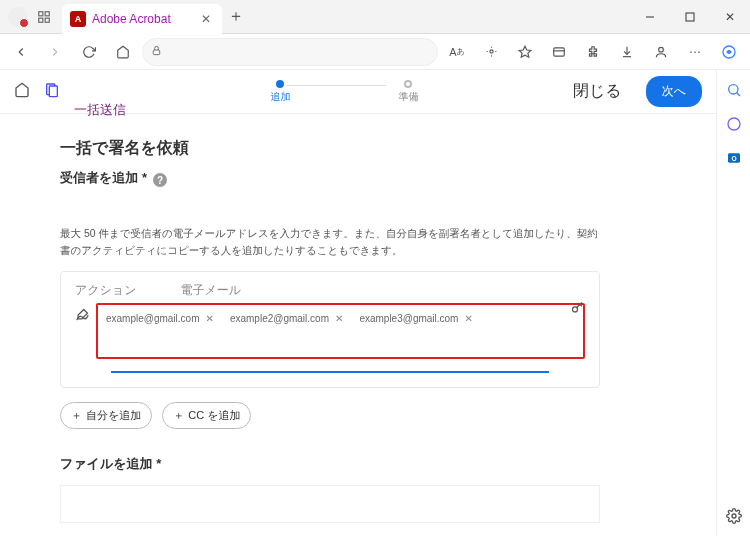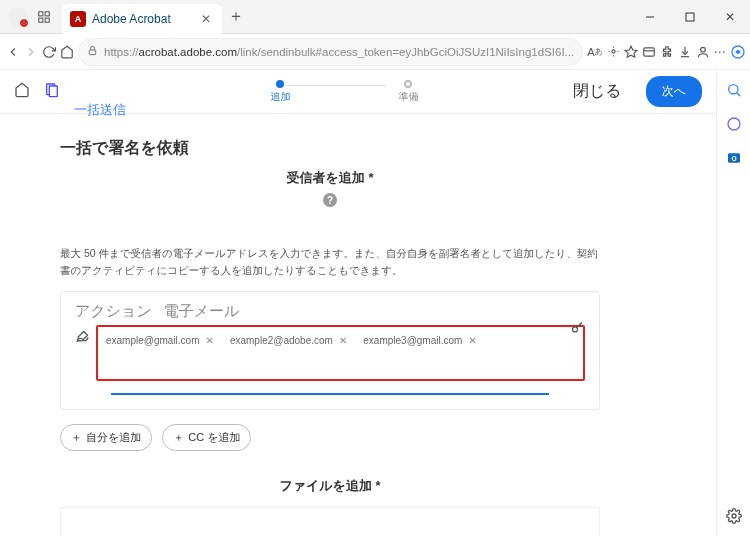--- a/index.html
+++ b/index.html
@@ -7,21 +7,21 @@
 
   
   .titlebar { display: flex; align-items: center; height: 34px; background: #f3f3f3; border-bottom: 1px solid #ddd; }
   .titlebar .left-icons { display: flex; align-items: center; gap: 6px; padding-left: 8px; }
   .profile-badge { width: 20px; height: 20px; border-radius: 50%; background: #eee; position: relative; }
   .profile-badge::after { content: ""; position: absolute; bottom: -1px; right: -1px; width: 8px; height: 8px; border-radius: 50%; background: #d13438; border: 1px solid #fff; }
   .workspaces-icon { width: 20px; height: 20px; display:flex; align-items:center; justify-content:center; }
   .workspaces-icon svg { width:14px; height:14px; }
   .tab { display: flex; align-items: center; background: #fff; height: 30px; margin-top: 4px; margin-left: 8px; border-radius: 6px 6px 0 0; padding: 0 8px; gap: 6px; min-width: 160px; }
   .tab .favicon { width: 16px; height: 16px; background: #b30b00; border-radius: 3px; display:flex; align-items:center; justify-content:center; color:#fff; font-size:9px; font-weight:bold; }
-  .tab .tab-title { font-size: 12px; color: #0c4a6e; flex: 1; }
+  .tab .tab-title { font-size: 12px; color: #a21caf; flex: 1; }
   .tab .tab-close { width: 16px; height: 16px; display:flex; align-items:center; justify-content:center; color:#666; cursor:pointer; }
   .newtab-btn { width: 28px; height: 28px; display:flex; align-items:center; justify-content:center; color:#555; cursor:pointer; font-size:16px; }
   .win-controls { margin-left: auto; display: flex; }
   .win-controls div { width: 40px; height: 34px; display:flex; align-items:center; justify-content:center; color:#444; cursor:pointer; }
 
   
   .toolbar { display:flex; align-items:center; height: 36px; padding: 0 6px; gap: 4px; border-bottom: 1px solid #eee; }
   .tb-btn { width: 30px; height: 30px; display:flex; align-items:center; justify-content:center; color:#555; cursor:pointer; border-radius:4px; }
   .addr { flex:1; display:flex; align-items:center; gap:6px; height:28px; padding:0 8px; border-radius:14px; background:#f7f7f7; border:1px solid #eee; }
   .addr .lock { color:#666; }
@@ -37,41 +37,41 @@
   
   .content { position:absolute; left:0; right:34px; top:70px; bottom:0; overflow-y:auto; }
   .content::-webkit-scrollbar { width:10px; }
   .content::-webkit-scrollbar-thumb { background:#b8b8b8; border-radius:5px; }
   .content::-webkit-scrollbar-track { background:#f0f0f0; }
 
   
   .app-header { display:flex; align-items:center; height:44px; padding:0 14px; gap:14px; border-bottom:1px solid #eee; }
   .app-home { color:#555; cursor:pointer; }
   .app-bulk-icon { color:#4b4bff; }
-  .app-bulk-label { font-size:13px; color:#3b82f6; font-weight:500;margin-top:36px; }
+  .app-bulk-label { font-size:13px; color:#701a75; font-weight:500;margin-top:36px; }
   .steps { flex:1; display:flex; align-items:flex-start; justify-content:center; gap:18px; }
   .step { display:flex; flex-direction:column; align-items:center; color:#888; font-size:10px; width:110px; position:relative; }
   .step .dot { width:8px; height:8px; border-radius:50%; background:#fff; border:2px solid #bbb; margin-bottom:2px; }
   .step.active .dot { border-color:#1473e6; background:#1473e6; }
   .step.active { color:#1473e6; }
   .step::after { content:""; position:absolute; top:5px; left:55%; width:100px; height:1px; background:#ddd; }
   .step:last-child::after { display:none; }
   .app-close-btn { font-size:16px; color:#333; padding:6px 10px; cursor:pointer; font-weight:500; }
   .app-next-btn { background:#1473e6; color:#fff; border:none; padding:7px 16px; border-radius:14px; font-size:12px; cursor:pointer; font-weight:500; }
 
   
   .page { padding: 24px 60px 40px 60px; max-width: 660px; }
   .page h1 { font-size:16px; font-weight:700; margin-bottom:10px; }
   .page .intro { font-size:11px; color:#555; line-height:1.6; margin-bottom:24px; }
-  .section-title { font-size:13px; font-weight:700; margin-bottom:8px; display:flex; align-items:center; gap:6px;flex-direction:column; }
+  .section-title { font-size:13px; font-weight:700; margin-bottom:8px; display:flex; align-items:flex-end; gap:6px; }
   .help-badge { width:14px; height:14px; border-radius:50%; background:#999; color:#fff; font-size:10px; display:flex; align-items:center; justify-content:center; }
   .section-desc { font-size:10.5px; color:#555; line-height:1.6; margin-bottom:12px;margin-top:38px; }
 
   .recip-block { border:1px solid #e8e8e8; border-radius:4px; padding:10px 14px 14px; position:relative; }
-  .recip-labels { display:flex; gap:12px; font-size:15px; color:#888; margin-bottom:4px; }
+  .recip-labels { display:flex; gap:44px; font-size:12px; color:#888; margin-bottom:4px; }
   .recip-row { display:flex; align-items:flex-start; gap:6px; }
   .pen-icon { color:#555; margin-top:4px; }
   .key-icon { position:absolute; right:14px; top:28px; color:#555; cursor:pointer; }
   .email-box { flex:1; border:2px solid #e02020; padding:8px; border-radius:2px; min-height:56px; }
   .chips { display:flex; flex-wrap:wrap; gap:10px 16px; }
   .chip { display:flex; align-items:center; gap:6px; font-size:10px; color:#666; }
   .chip-x { color:#888; cursor:pointer; font-size:10px; }
   .underline { border-bottom:2px solid #1473e6; margin:12px 36px 0; }
 
   .btn-row { display:flex; gap:10px; margin-top:14px; }
@@ -136,21 +136,20 @@
   <div class="tb-btn">
       <svg width="14" height="14" viewBox="0 0 24 24" fill="none" stroke="#555" stroke-width="2">
         <path d="M3 9l9-7 9 7v11a2 2 0 0 1-2 2H5a2 2 0 0 1-2-2z"></path>
       </svg>
     </div>
   <div class="addr">
     <span class="lock"><svg width="11" height="11" viewBox="0 0 24 24" fill="none" stroke="#666" stroke-width="2">
           <rect x="5" y="11" width="14" height="10" rx="2"></rect>
           <path d="M8 11V7a4 4 0 0 1 8 0v4"></path>
         </svg></span>
-    <span class="url">https://<span class="host">acrobat.adobe.com</span><span>/link/sendinbulk#access_token=eyJhbGciOiJSUzI1NiIsIng1dSI6I...</span></span>
   </div>
   <div class="tb-btn" style="font-size:11px;color:#555;">A<span style="font-size:8px;">あ</span></div>
   <div class="tb-btn">
       <svg width="13" height="13" viewBox="0 0 24 24" fill="none" stroke="#555" stroke-width="2">
         <circle cx="12" cy="12" r="3"></circle>
         <path d="M12 3v2M12 19v2M5 12H3M21 12h-2"></path>
       </svg>
     </div>
   <div class="tb-btn">
       <svg width="14" height="14" viewBox="0 0 24 24" fill="none" stroke="#555" stroke-width="2">
@@ -265,21 +264,21 @@
               <path d="M3 21s2-6 6-6 4 4 7 4 5-6 5-6"></path>
               <path d="M14 4l6 6-9 9H5v-6z"></path>
             </svg></span>
         <div class="email-box">
           <div class="chips">
             <span class="chip">
                 <span>example@gmail.com</span>
                 <span class="chip-x">✕</span>
               </span>
             <span class="chip">
-                <span>example2@adobe.com</span>
+                <span>example2@gmail.com</span>
                 <span class="chip-x">✕</span>
               </span>
             <span class="chip">
                 <span>example3@gmail.com</span>
                 <span class="chip-x">✕</span>
               </span>
           </div>
         </div>
       </div>
       <div class="underline"></div>

